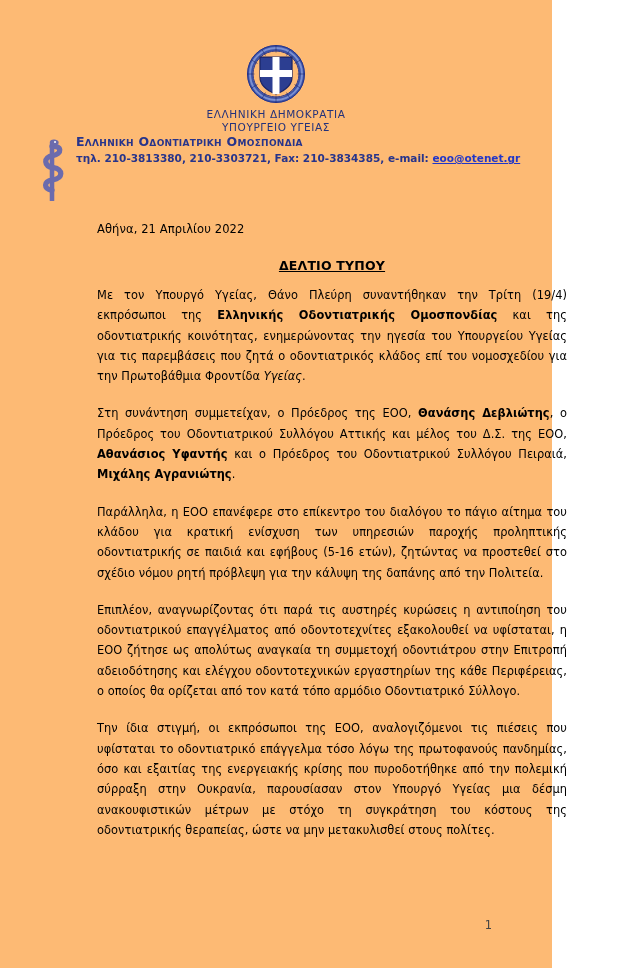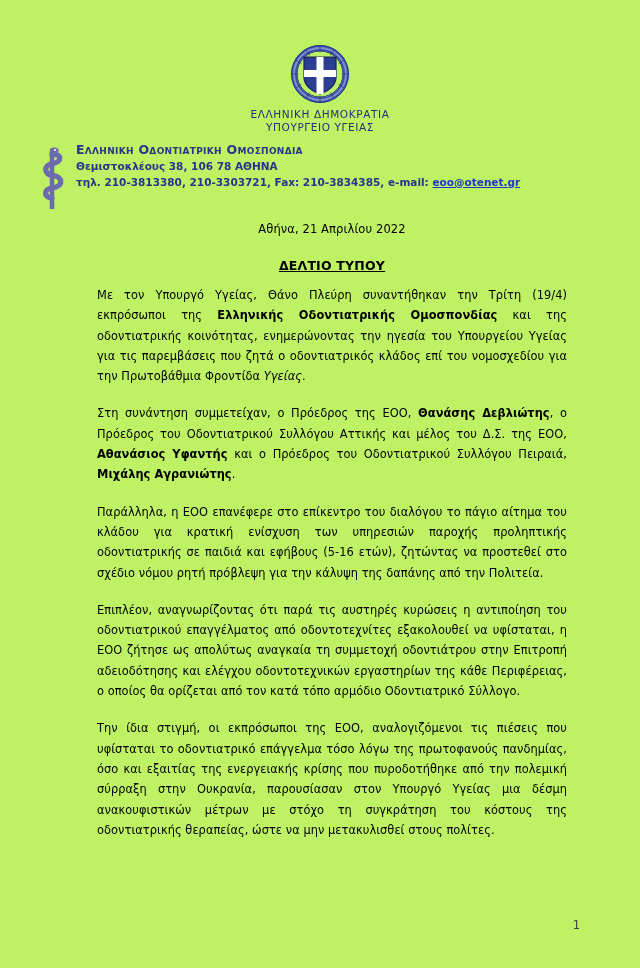--- a/index.html
+++ b/index.html
@@ -12,23 +12,23 @@
     width: 640px;
     height: 968px;
     position: relative;
     font-family: "DejaVu Sans", sans-serif;
     color: #000000;
     overflow: hidden;
   }
 
   .page {
     position: relative;
-    width: 640px;
+    width: 552px;
     height: 968px;
-    background: #bef264;
+    background: #fdba74;
     box-sizing: border-box;
   }
 
   
   .emblem-block {
     width: 100%;
     text-align: center;
     padding-top: 44px;
   }
   .emblem {
@@ -44,21 +44,21 @@
     font-size: 10.5px;
     letter-spacing: 0.6px;
     color: #23317a;
     white-space: nowrap;
   }
 
   
   .letterhead {
     position: absolute;
     left: 36px;
-    top: 142px;
+    top: 134px;
     display: flex;
     align-items: flex-start;
   }
   .asclepius {
     width: 32px;
     flex: 0 0 32px;
     margin-top: 2px;
   }
   .letterhead-text {
     margin-left: 8px;
@@ -89,21 +89,21 @@
   }
 
   
   .content {
     position: absolute;
     left: 97px;
     top: 222px;
     width: 470px;
   }
   .date-line {
-    text-align: center;
+    text-align: left;
     font-size: 11.5px;
     font-family: "DejaVu Sans", sans-serif;
     margin-bottom: 22px;
     letter-spacing: 0.1px;
   }
   .press-title {
     text-align: center;
     font-size: 12.5px;
     font-weight: bold;
     text-decoration: underline;
@@ -187,21 +187,20 @@
       <rect x="17" y="10" width="6" height="76" fill="#6b6bad"></rect>
 
       <path d="M20 14 C33 12 34 24 21 26 C8 28 9 40 22 42 C35 44 35 56 21 58 C8 60 9 70 20 72" fill="none" stroke="#6b6bad" stroke-width="7" stroke-linecap="round"></path>
 
       <path d="M20 14 C14 8 18 3 25 5 C30 6 30 11 26 12 Z" fill="#6b6bad"></path>
       <circle cx="24" cy="8" r="1.3" fill="#ffffff"></circle>
     </svg>
 
     <div class="letterhead-text">
       <div class="org-name">Ελληνική Οδοντιατρική Ομοσπονδία</div>
-      <div class="org-address">Θεμιστοκλέους 38, 106 78 ΑΘΗΝΑ</div>
       <div class="org-contact">
         <span>τηλ. 210-3813380, 210-3303721, Fax: 210-3834385, e-mail: </span><a class="org-email" href="#">eoo@otenet.gr</a>
       </div>
     </div>
   </div>
 
   <div class="content">
 
     <div class="date-line">Αθήνα, 21 Απριλίου 2022</div>
 

